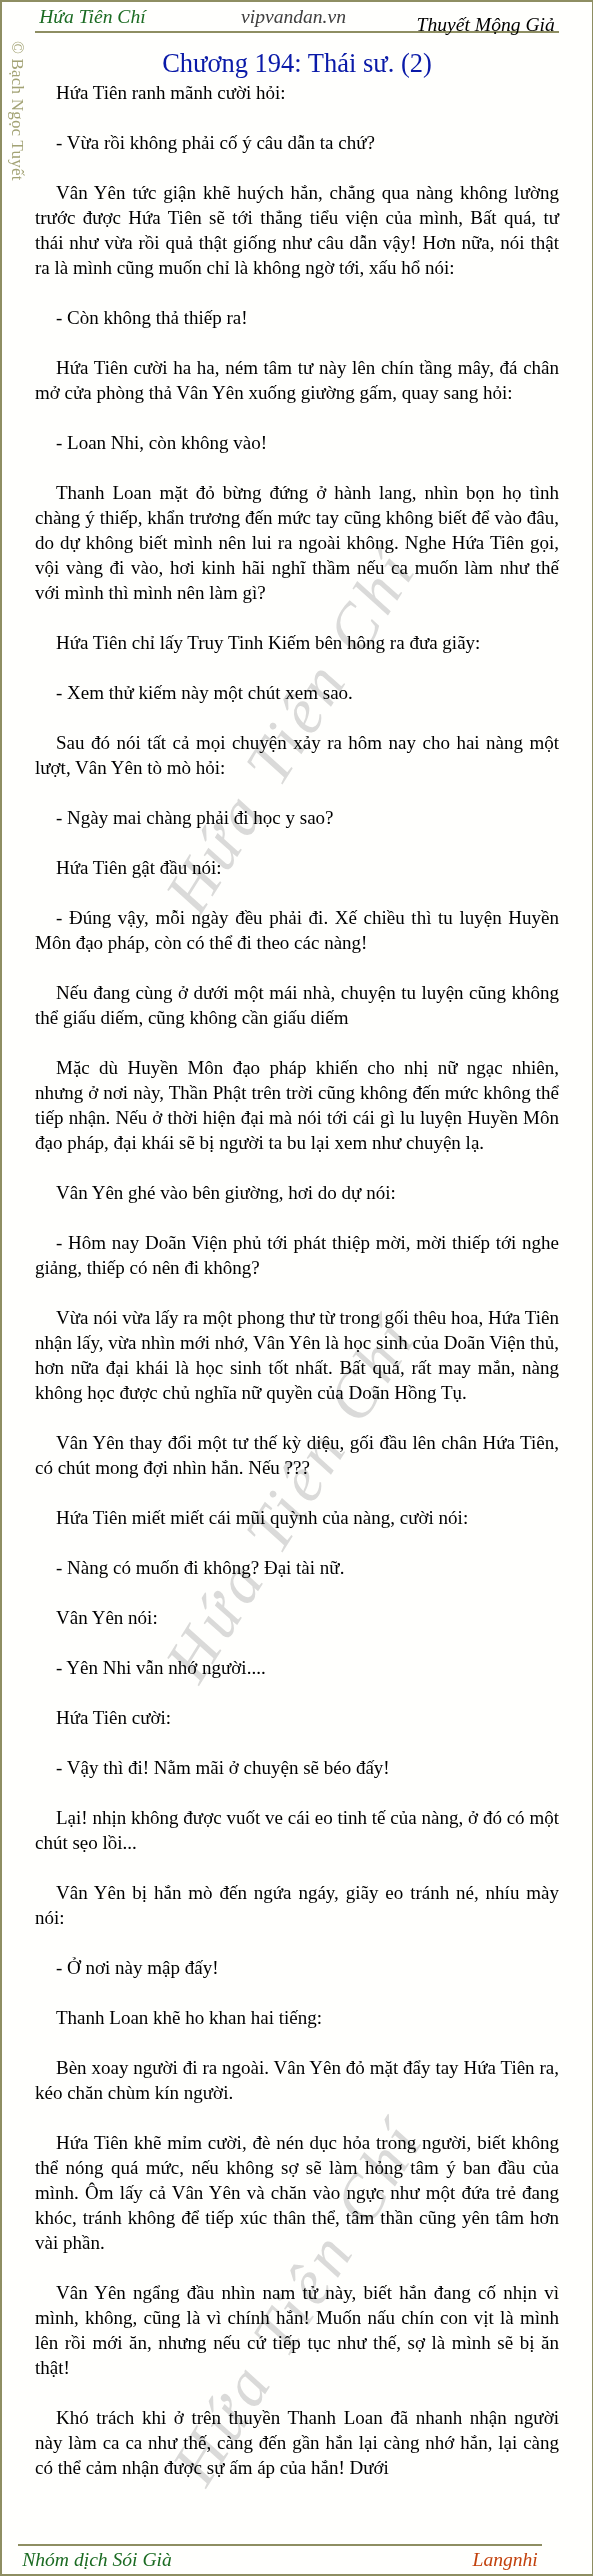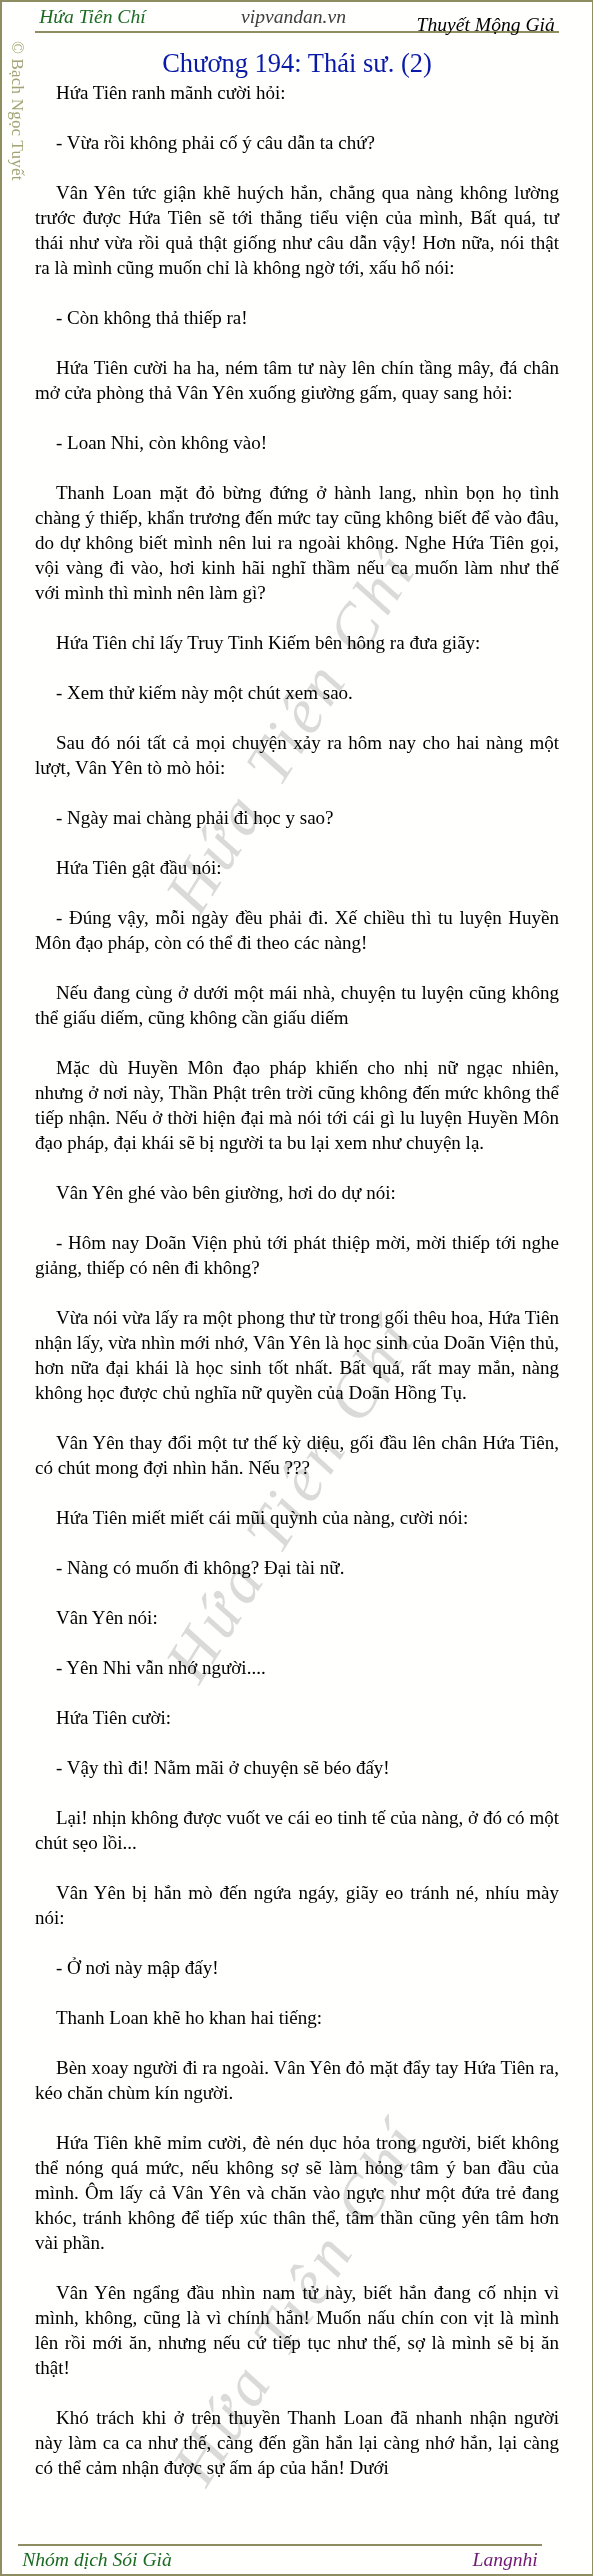--- a/index.html
+++ b/index.html
@@ -81,21 +81,21 @@
     position: absolute;
     left: 18px;
     top: 2544px;
     width: 524px;
     border-top: 2.1px solid #8e8e62;
     height: 28px;
     font-style: italic;
     font-size: 19.6px;
   }
   .footer .left { position: absolute; left: 4.2px; top: 2.8px; color: #1b6b22; }
-  .footer .right { position: absolute; right: 4.2px; top: 2.8px; color: #701a75; }
+  .footer .right { position: absolute; right: 4.2px; top: 2.8px; color: #c2410c; }
 </style>
 </head>
 <body>
 
 <div class="frame"></div>
 
 <div class="side-copyright">© Bạch Ngọc Tuyết</div>
 
 <div class="header">
   <span class="left">Hứa Tiên Chí</span>

